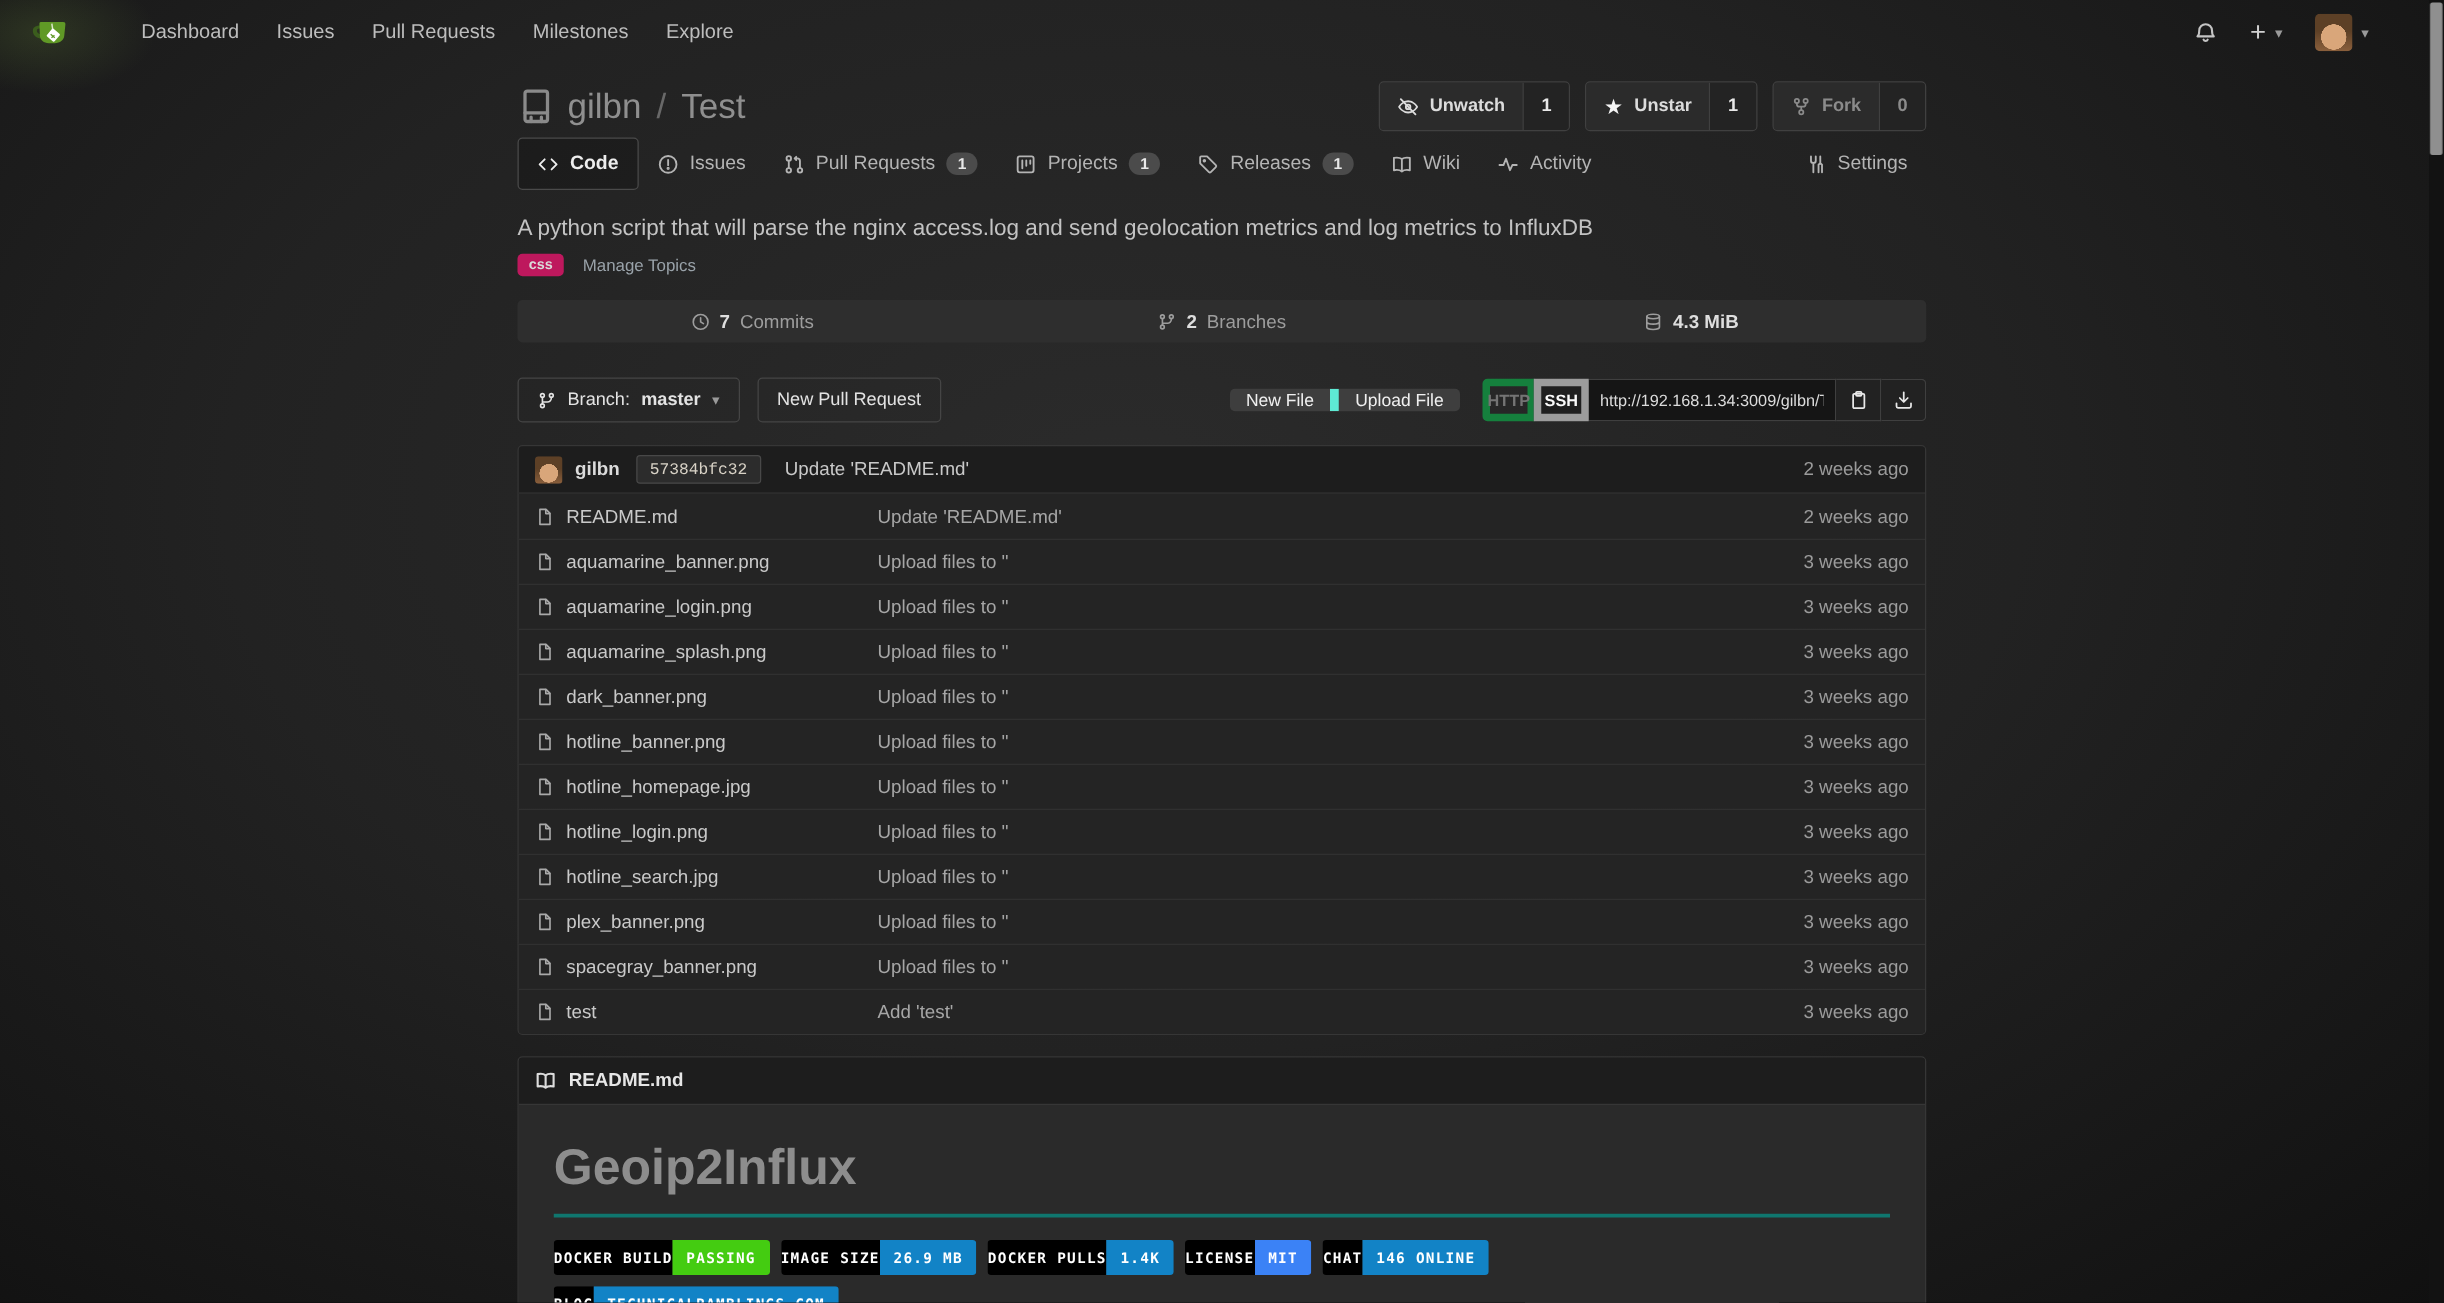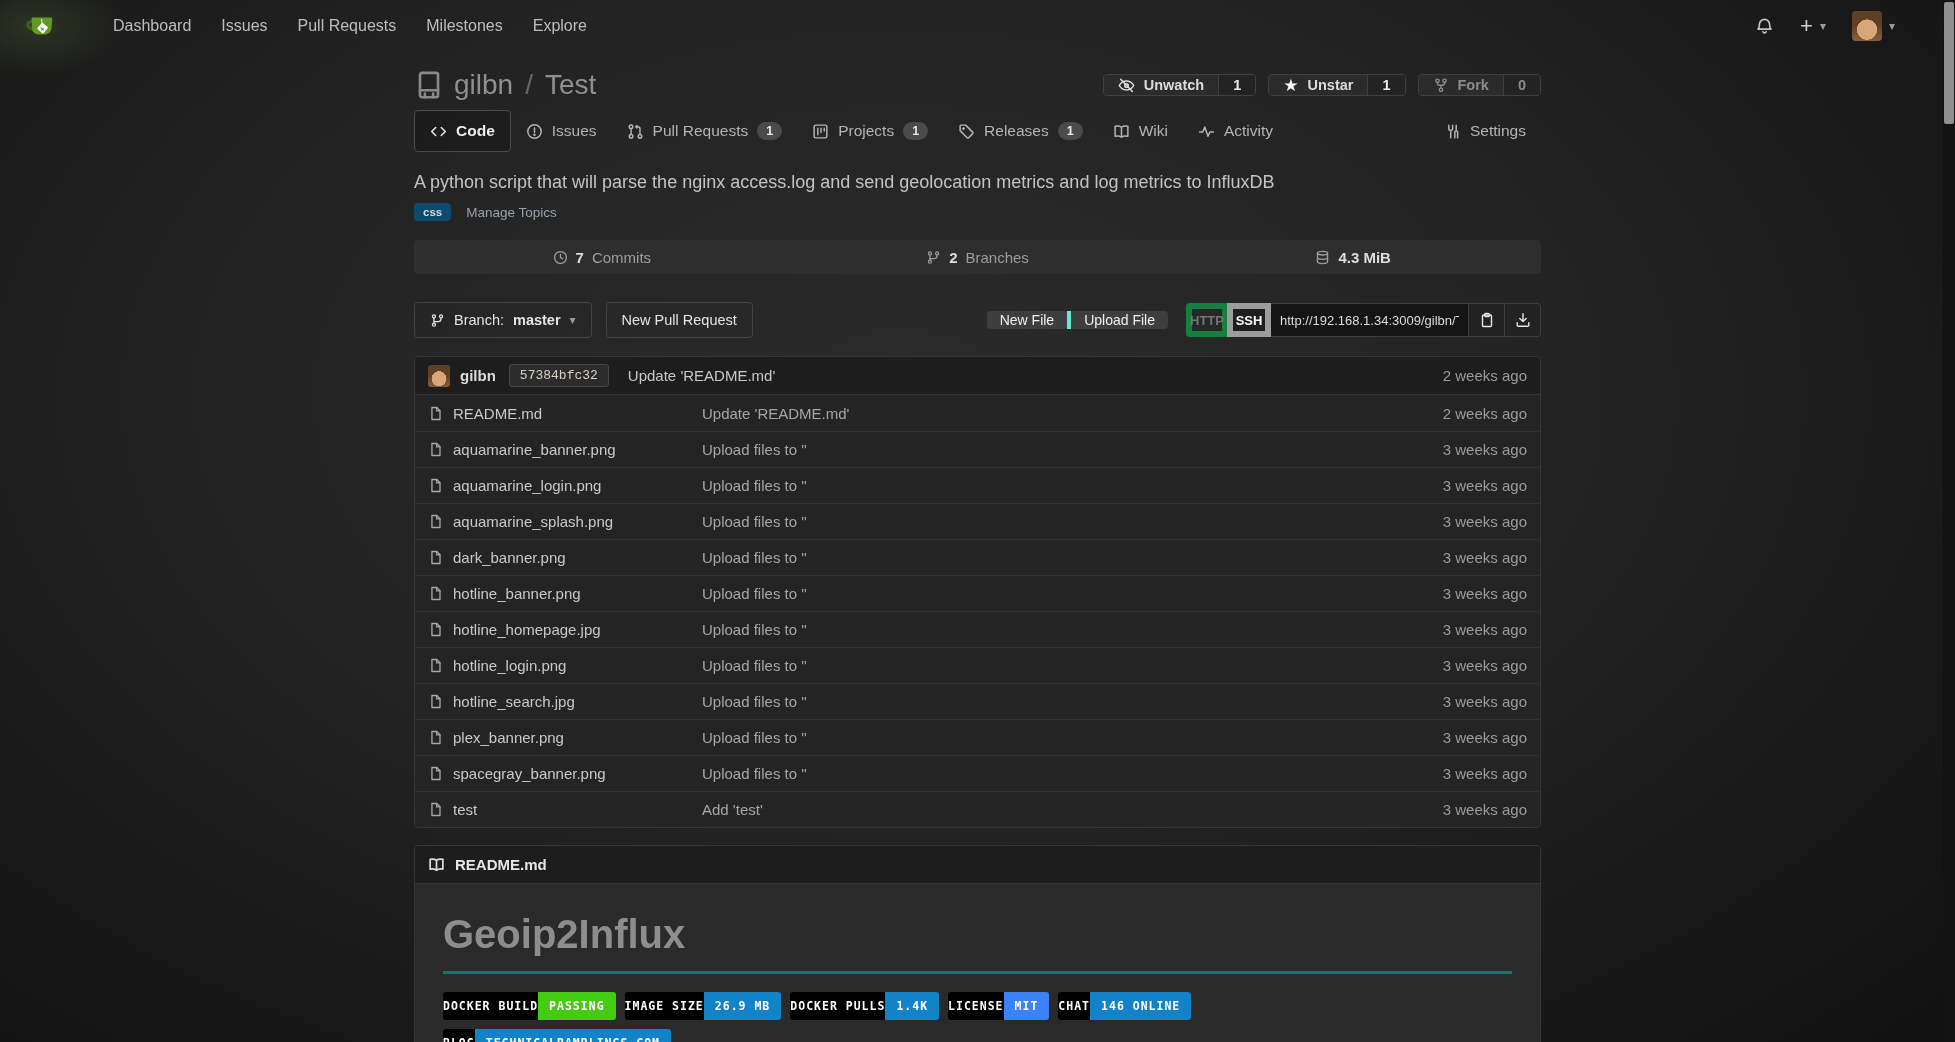--- a/index.html
+++ b/index.html
@@ -32,59 +32,59 @@
 
   
   .container { width:1127px; margin:0 auto; }
 
   
   .repo-head { display:flex; align-items:center; padding-top:16px; height:50px; }
   .repo-title { display:flex; align-items:center; gap:10px; font-size:28px; color:#8f8f8f; }
   .repo-title .sep { color:#686868; padding:0 2px; }
   .repo-title svg { width:30px; height:30px; color:#8a8a8a; }
   .repo-actions { margin-left:auto; display:flex; gap:12px; }
-  .btn-group { display:flex; border:1px solid #404040; border-radius:4px; overflow:hidden; height:22px; background:#2b2b2b; }
+  .btn-group { display:flex; border:1px solid #404040; border-radius:4px; overflow:hidden; height:40px; background:#2b2b2b; }
   .btn-main { display:flex; gap:9px; align-items:center; padding:0 14px; font-size:14.5px; font-weight:600;
               color:#dcdcdc; background:#2b2b2b; border:none; }
   .btn-count { padding:0 14px; border-left:1px solid #404040; background:#232323; color:#e8e8e8;
                font-weight:700; font-size:14.5px; display:flex; align-items:center; border-top:none; border-bottom:none; border-right:none; }
   .btn-group.dim .btn-main { color:#8b8b8b; }
   .btn-group.dim .btn-count { color:#8b8b8b; }
   .star-glyph { color:#f5f5f5; font-size:17px; line-height:1; }
 
   
   .tabs { display:flex; align-items:center; margin-top:8px; }
   .tab { display:flex; gap:9px; align-items:center; padding:11px 15px; color:#b4b4b4; font-size:15.5px; }
   .tab.active { border:1px solid #4a4a4a; border-radius:4px; background:rgba(0,0,0,.18); color:#ededed; font-weight:600; }
   .tab-count { background:#4b4b4b; color:#e8e8e8; font-size:12.5px; font-weight:700; padding:2px 9px; border-radius:9px; }
   .tab.settings { margin-left:auto; }
 
   
   .desc { margin-top:20px; font-size:18px; color:#c3c3c3; }
   .topics { margin-top:10px; display:flex; gap:15px; align-items:center; }
-  .topic-badge { background:#0c4a6e; border-radius:4px; padding:3px 9px; font-size:11.5px; font-weight:700; color:#dadada; }
+  .topic-badge { background:#be185d; border-radius:4px; padding:3px 9px; font-size:11.5px; font-weight:700; color:#dadada; }
   .manage-topics { font-size:13.5px; color:#99a2a9; }
 
   
   .stats { margin-top:19px; background:#2e2e2e; border-radius:4px; display:flex; height:34px; }
   .stat { flex:1; display:flex; align-items:center; justify-content:center; gap:8px; color:#9d9d9d; font-size:15px; }
   .stat b { color:#dedede; }
   .stat svg { width:15px; height:15px; }
 
   
   .toolbar { margin-top:28px; display:flex; align-items:center; }
   .btn-outline { height:36px; border:1px solid #454545; border-radius:4px; background:transparent; color:#e3e3e3;
                  font-size:14.5px; display:flex; align-items:center; gap:9px; padding:0 15px; }
   .btn-outline b { font-weight:700; }
   .btn-outline svg { width:15px; height:15px; }
   .branch-btn { margin-right:14px;justify-content:center; }
   .toolbar-right { margin-left:auto; display:flex; align-items:center; }
   .grey-group { display:flex; background:#3e3e3e; border-radius:4px; height:18px; overflow:hidden; }
   .grey-btn { padding:0 13px; color:#f0f0f0; font-size:14px; display:flex; align-items:center; background:transparent; border:none; }
-  .grey-btn + .grey-btn { border-left:4px solid #5eead4; }
+  .grey-btn + .grey-btn { border-left:7px solid #5eead4; }
   .clone { display:flex; height:34px; margin-left:18px; }
   .seg { display:flex; align-items:center; justify-content:center; border:6px solid #15803d; background:transparent;
          font-size:13px; font-weight:700; }
   .seg.http { width:42px; color:#747474; border-radius:4px 0 0 4px; }
   .seg.ssh  { width:44px; color:#fafafa; border-color:#9c9c9c; margin-left:-1px; z-index:1; background:#1f1f1f; }
   .clone-input { width:198px; background:#151515; border:1px solid #3f3f3f; border-left:none; color:#dcdcdc;
                  font-size:13px; padding:0 9px; outline:none; }
   .icon-btn { width:36px; border:1px solid #3f3f3f; border-left:none; background:#222; display:flex;
               align-items:center; justify-content:center; color:#e8e8e8; }
   .icon-btn svg { width:16px; height:16px; }

